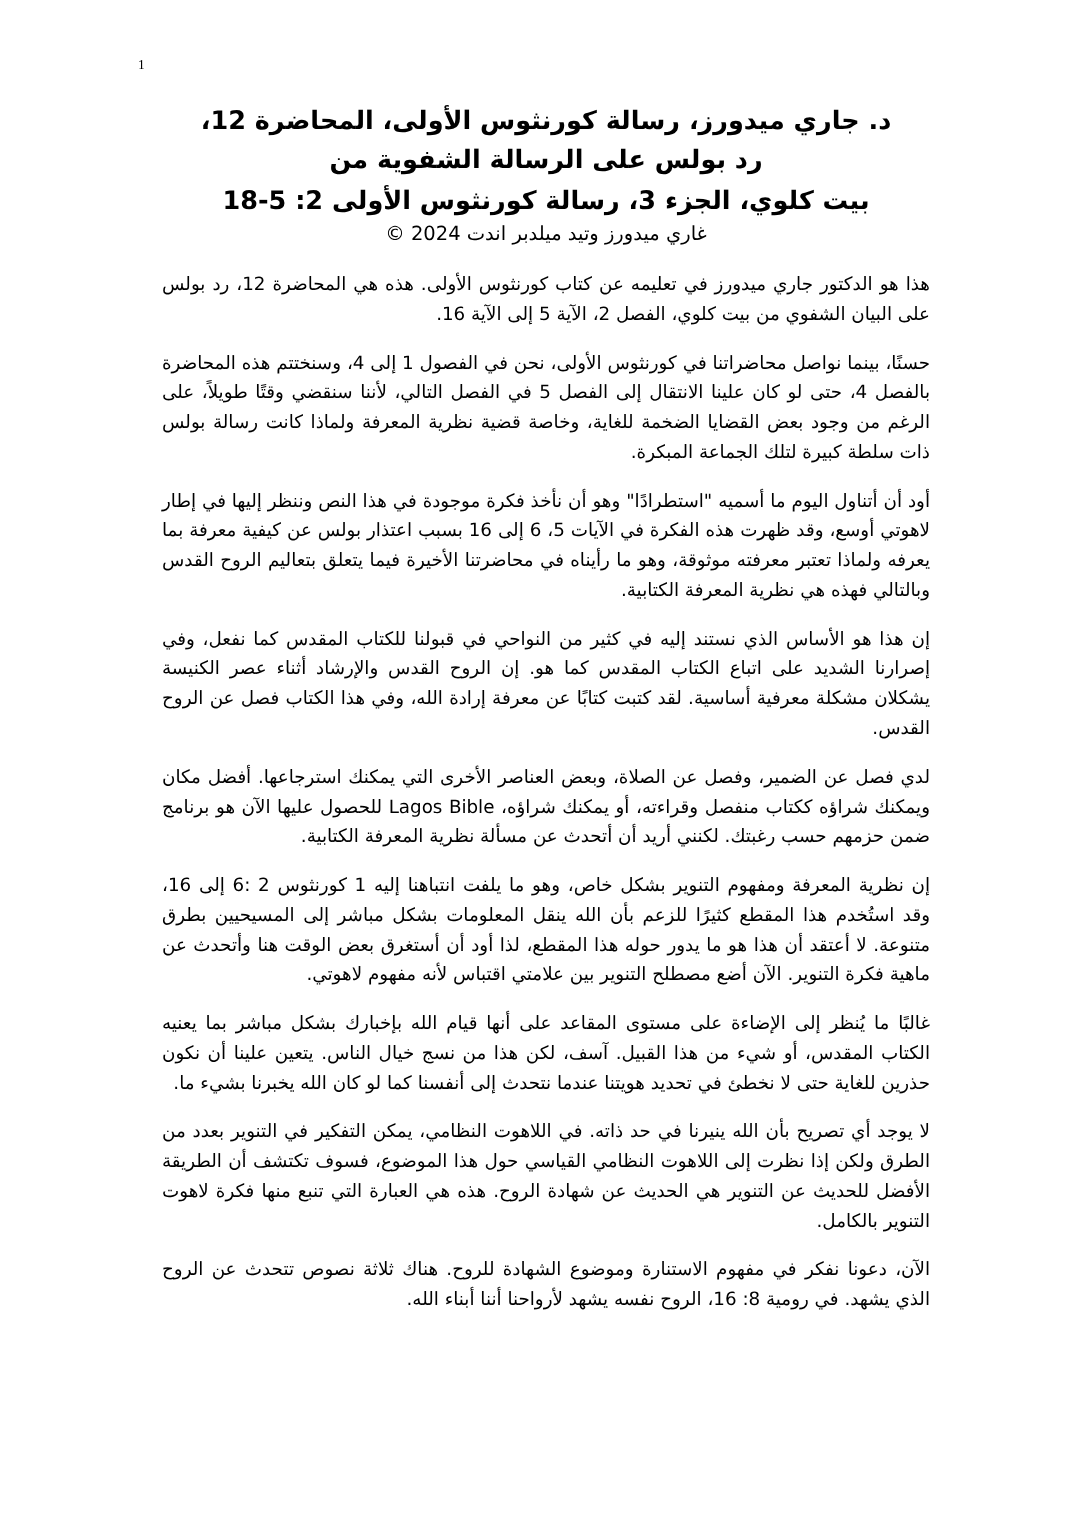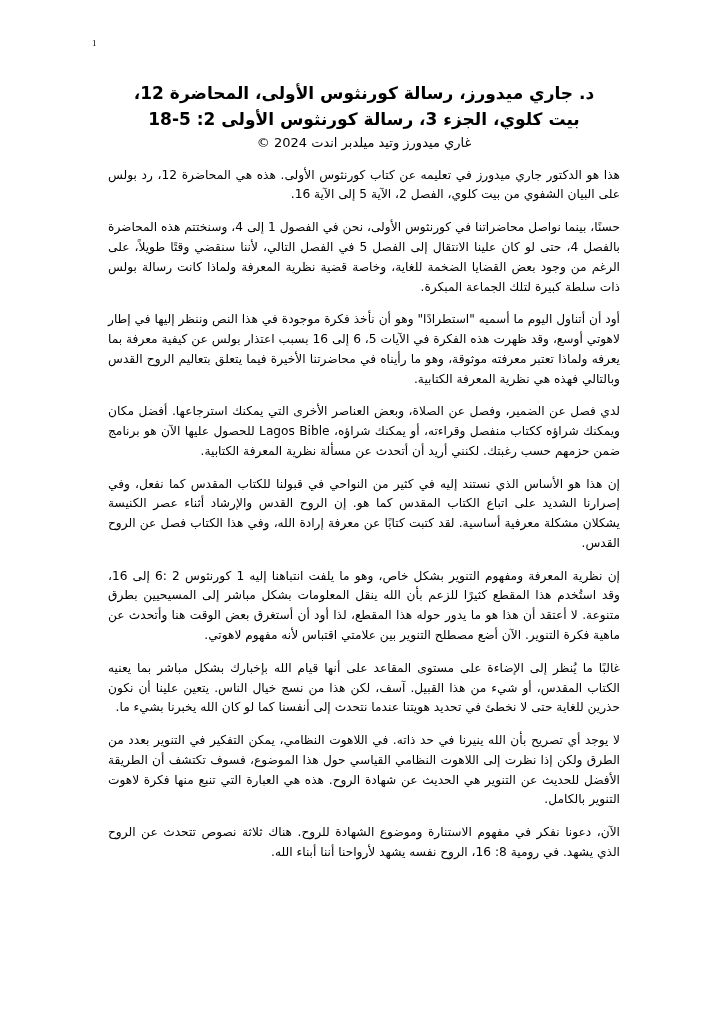--- a/index.html
+++ b/index.html
@@ -26,21 +26,21 @@
     position: absolute;
     top: 38px;
     left: 92px;
     font-size: 9px;
     font-family: "Liberation Serif", serif;
     color: #000;
     direction: ltr;
   }
   .content {
     position: absolute;
-    top: 80px;
+    top: 68px;
     left: 108px;
     width: 512px;
   }
   .doc-title {
     text-align: center;
     font-weight: bold;
     font-size: 17px;
     line-height: 1.55;
     direction: rtl;
     margin: 0 0 2px 0;
@@ -76,31 +76,32 @@
 <body>
 
 <div class="page">
 
   <div class="page-number">1</div>
 
   <div class="content">
 
     <div class="doc-title">
       <span class="line">د. جاري ميدورز، رسالة كورنثوس الأولى، المحاضرة 12،</span>
+      <span class="line">رد بولس على الرسالة الشفوية من</span>
       <span class="line">بيت كلوي، الجزء 3، رسالة كورنثوس الأولى 2: 5-18</span>
     </div>
 
     <div class="copyright">غاري ميدورز وتيد ميلدبر اندت 2024 ©</div>
 
     <div class="body-block">
       <p class="para">هذا هو الدكتور جاري ميدورز في تعليمه عن كتاب كورنثوس الأولى. هذه هي المحاضرة 12، رد بولس على البيان الشفوي من بيت كلوي، الفصل 2، الآية 5 إلى الآية 16.</p>
       <p class="para">حسنًا، بينما نواصل محاضراتنا في كورنثوس الأولى، نحن في الفصول 1 إلى 4، وسنختتم هذه المحاضرة بالفصل 4، حتى لو كان علينا الانتقال إلى الفصل 5 في الفصل التالي، لأننا سنقضي وقتًا طويلاً، على الرغم من وجود بعض القضايا الضخمة للغاية، وخاصة قضية نظرية المعرفة ولماذا كانت رسالة بولس ذات سلطة كبيرة لتلك الجماعة المبكرة.</p>
       <p class="para">أود أن أتناول اليوم ما أسميه "استطرادًا" وهو أن نأخذ فكرة موجودة في هذا النص وننظر إليها في إطار لاهوتي أوسع، وقد ظهرت هذه الفكرة في الآيات 5، 6 إلى 16 بسبب اعتذار بولس عن كيفية معرفة بما يعرفه ولماذا تعتبر معرفته موثوقة، وهو ما رأيناه في محاضرتنا الأخيرة فيما يتعلق بتعاليم الروح القدس وبالتالي فهذه هي نظرية المعرفة الكتابية.</p>
+      <p class="para">إن هذا هو الأساس الذي نستند إليه في كثير من النواحي في قبولنا للكتاب المقدس كما نفعل، وفي إصرارنا الشديد على اتباع الكتاب المقدس كما هو. إن الروح القدس والإرشاد أثناء عصر الكنيسة يشكلان مشكلة معرفية أساسية. لقد كتبت كتابًا عن معرفة إرادة الله، وفي هذا الكتاب فصل عن الروح القدس.</p>
       <p class="para">لدي فصل عن الضمير، وفصل عن الصلاة، وبعض العناصر الأخرى التي يمكنك استرجاعها. أفضل مكان ويمكنك شراؤه ككتاب منفصل وقراءته، أو يمكنك شراؤه، Lagos Bible للحصول عليها الآن هو برنامج ضمن حزمهم حسب رغبتك. لكنني أريد أن أتحدث عن مسألة نظرية المعرفة الكتابية.</p>
-      <p class="para">إن هذا هو الأساس الذي نستند إليه في كثير من النواحي في قبولنا للكتاب المقدس كما نفعل، وفي إصرارنا الشديد على اتباع الكتاب المقدس كما هو. إن الروح القدس والإرشاد أثناء عصر الكنيسة يشكلان مشكلة معرفية أساسية. لقد كتبت كتابًا عن معرفة إرادة الله، وفي هذا الكتاب فصل عن الروح القدس.</p>
       <p class="para">إن نظرية المعرفة ومفهوم التنوير بشكل خاص، وهو ما يلفت انتباهنا إليه 1 كورنثوس 2 :6 إلى 16، وقد استُخدم هذا المقطع كثيرًا للزعم بأن الله ينقل المعلومات بشكل مباشر إلى المسيحيين بطرق متنوعة. لا أعتقد أن هذا هو ما يدور حوله هذا المقطع، لذا أود أن أستغرق بعض الوقت هنا وأتحدث عن ماهية فكرة التنوير. الآن أضع مصطلح التنوير بين علامتي اقتباس لأنه مفهوم لاهوتي.</p>
       <p class="para">غالبًا ما يُنظر إلى الإضاءة على مستوى المقاعد على أنها قيام الله بإخبارك بشكل مباشر بما يعنيه الكتاب المقدس، أو شيء من هذا القبيل. آسف، لكن هذا من نسج خيال الناس. يتعين علينا أن نكون حذرين للغاية حتى لا نخطئ في تحديد هويتنا عندما نتحدث إلى أنفسنا كما لو كان الله يخبرنا بشيء ما.</p>
       <p class="para">لا يوجد أي تصريح بأن الله ينيرنا في حد ذاته. في اللاهوت النظامي، يمكن التفكير في التنوير بعدد من الطرق ولكن إذا نظرت إلى اللاهوت النظامي القياسي حول هذا الموضوع، فسوف تكتشف أن الطريقة الأفضل للحديث عن التنوير هي الحديث عن شهادة الروح. هذه هي العبارة التي تنبع منها فكرة لاهوت التنوير بالكامل.</p>
       <p class="para">الآن، دعونا نفكر في مفهوم الاستنارة وموضوع الشهادة للروح. هناك ثلاثة نصوص تتحدث عن الروح الذي يشهد. في رومية 8: 16، الروح نفسه يشهد لأرواحنا أننا أبناء الله.</p>
     </div>
 
   </div>
 </div>
 
 </body></html>

